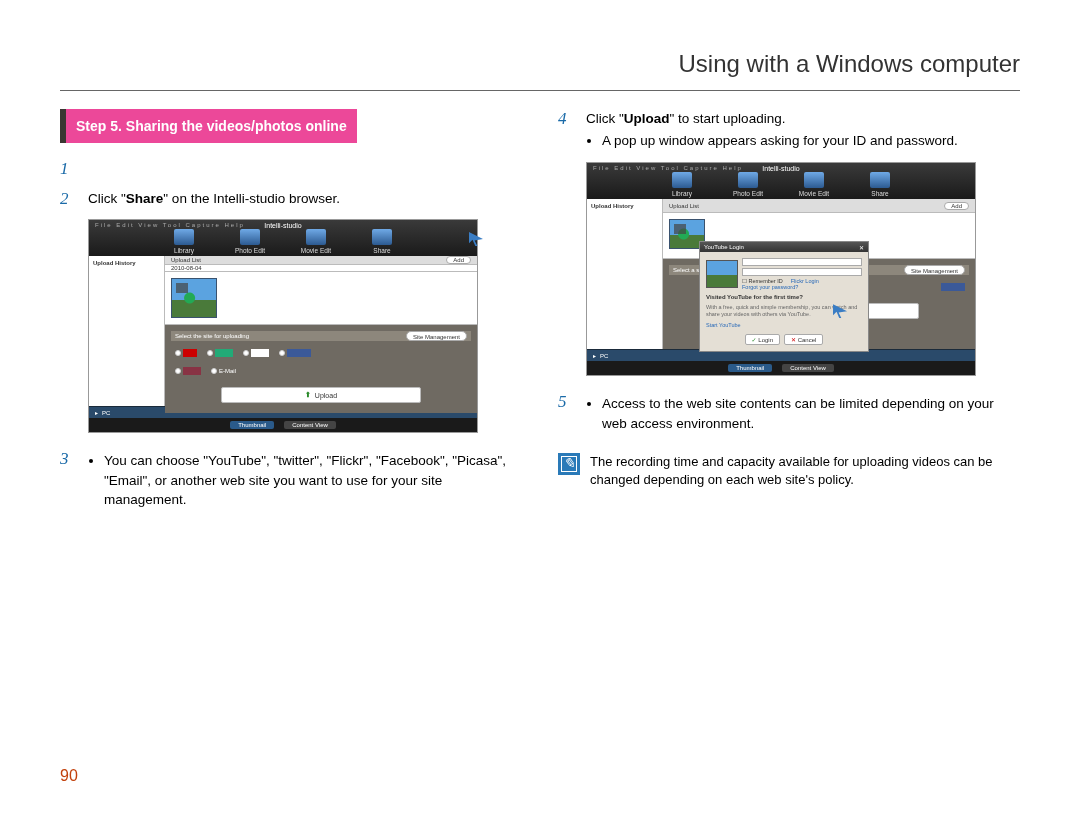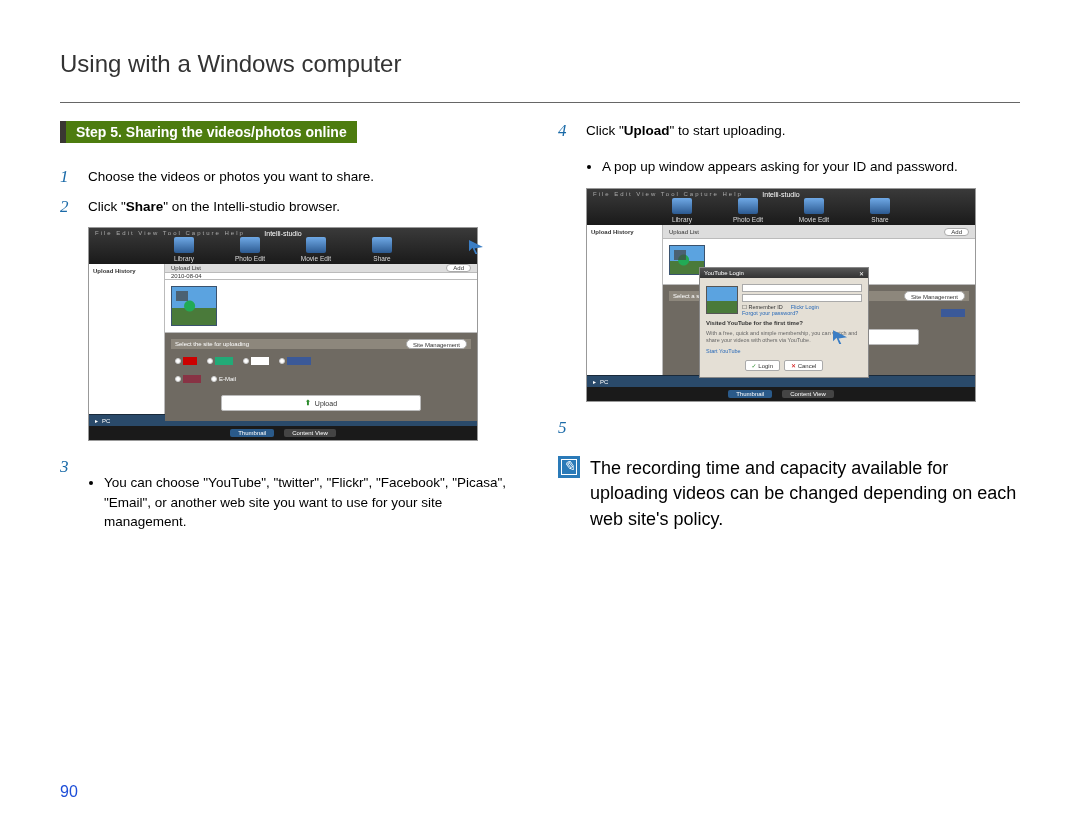--- a/index.html
+++ b/index.html
@@ -6,40 +6,41 @@
   body {
     font-family: Arial, Helvetica, sans-serif;
     background: #fff;
     width: 1080px;
     height: 825px;
     padding: 50px 60px 30px;
     position: relative;
     color: #000;
   }
   .page-header {
+    text-align: right;
     font-size: 24px;
     font-weight: 300;
     color: #333;
     border-bottom: 1px solid #666;
-    padding-bottom: 24px;
+    padding-bottom: 12px;
     margin-bottom: 18px;
   }
   .columns {
     display: flex;
     gap: 36px;
   }
   .col { flex: 1; }
   .step-bar {
-    background: #4d7c0f;
+    background: #ec4899;
     color: #fff;
     font-size: 14px;
     font-weight: bold;
-    padding: 3px 10px;
+    padding: 9px 10px;
     border-left: 6px solid #3a3732;
-    margin-bottom: 24px;
+    margin-bottom: 16px;
     display: inline-block;
   }
   .intro {
     font-size: 13.5px;
     line-height: 1.4;
     margin-bottom: 14px;
   }
   .item {
     display: flex;
     gap: 14px;
@@ -47,21 +48,21 @@
   }
   .num {
     color: #1a6aa8;
     font-style: italic;
     font-family: Georgia, serif;
     font-size: 17px;
     width: 14px;
     flex-shrink: 0;
   }
   .item-body { font-size: 13.5px; line-height: 1.45; }
-  .sub { list-style: disc; margin-left: 16px; margin-top: 16px; }
+  .sub { list-style: disc; margin-left: 16px; margin-top: 2px; }
   .sub li { font-size: 13.5px; line-height: 1.45; margin-bottom: 2px; }
   .bold-inline { font-weight: bold; }
 
   
   .shot {
     margin: 8px 0 16px 28px;
     width: 390px;
     border: 1px solid #999;
     background: #fff;
     font-size: 7px;
@@ -172,39 +173,38 @@
   }
   .note-icon {
     width:22px; height:22px; background:#2a7ab8;
     display:flex; align-items:center; justify-content:center;
     flex-shrink:0;
   }
   .note-icon span {
     color:#fff; font-style:italic; font-family:Georgia,serif; font-size:14px;
     border:1px solid #fff; width:16px; height:16px; text-align:center; line-height:14px;
   }
-  .note-text { font-size:18px; line-height:1.4; }
+  .note-text { font-size:13px; line-height:1.4; }
   .page-num {
-    position:absolute; left:60px; bottom:24px; font-size:16px; color:#1d4ed8;
+    position:absolute; left:60px; bottom:40px; font-size:16px; color:#c2410c;
   }
   .shot-right .shot-body { position:relative; }
 </style>
 </head>
 <body>
 
 <div class="page-header">Using with a Windows computer</div>
 
 <div class="columns">
 
   <div class="col">
     <div class="step-bar">Step 5. Sharing the videos/photos online</div>
 
     <div class="item">
       <div class="num">1</div>
-      <div class="item-body">Choose the videos or photos you want to share.</div>
     </div>
 
     <div class="item">
       <div class="num">2</div>
       <div class="item-body">
         <span>Click "</span><span class="bold-inline">Share</span><span>" on the Intelli-studio browser.</span>
       </div>
     </div>
 
     
@@ -381,20 +381,23 @@
       <div class="shot-footer">▸ <span>PC</span></div>
       <div class="shot-bottom">
         <span>Thumbnail</span>
         <span style="background:#444;">Content View</span>
       </div>
     </div>
 
     <div class="item">
       <div class="num">5</div>
       <div class="item-body">
+        <ul class="sub">
+          <li>Access to the web site contents can be limited depending on your web access environment.</li>
+        </ul>
       </div>
     </div>
 
     <div class="note-box">
       <div class="note-icon">
           <span>✎</span>
         </div>
       <div class="note-text">The recording time and capacity available for uploading videos can be changed depending on each web site's policy.</div>
     </div>
 

